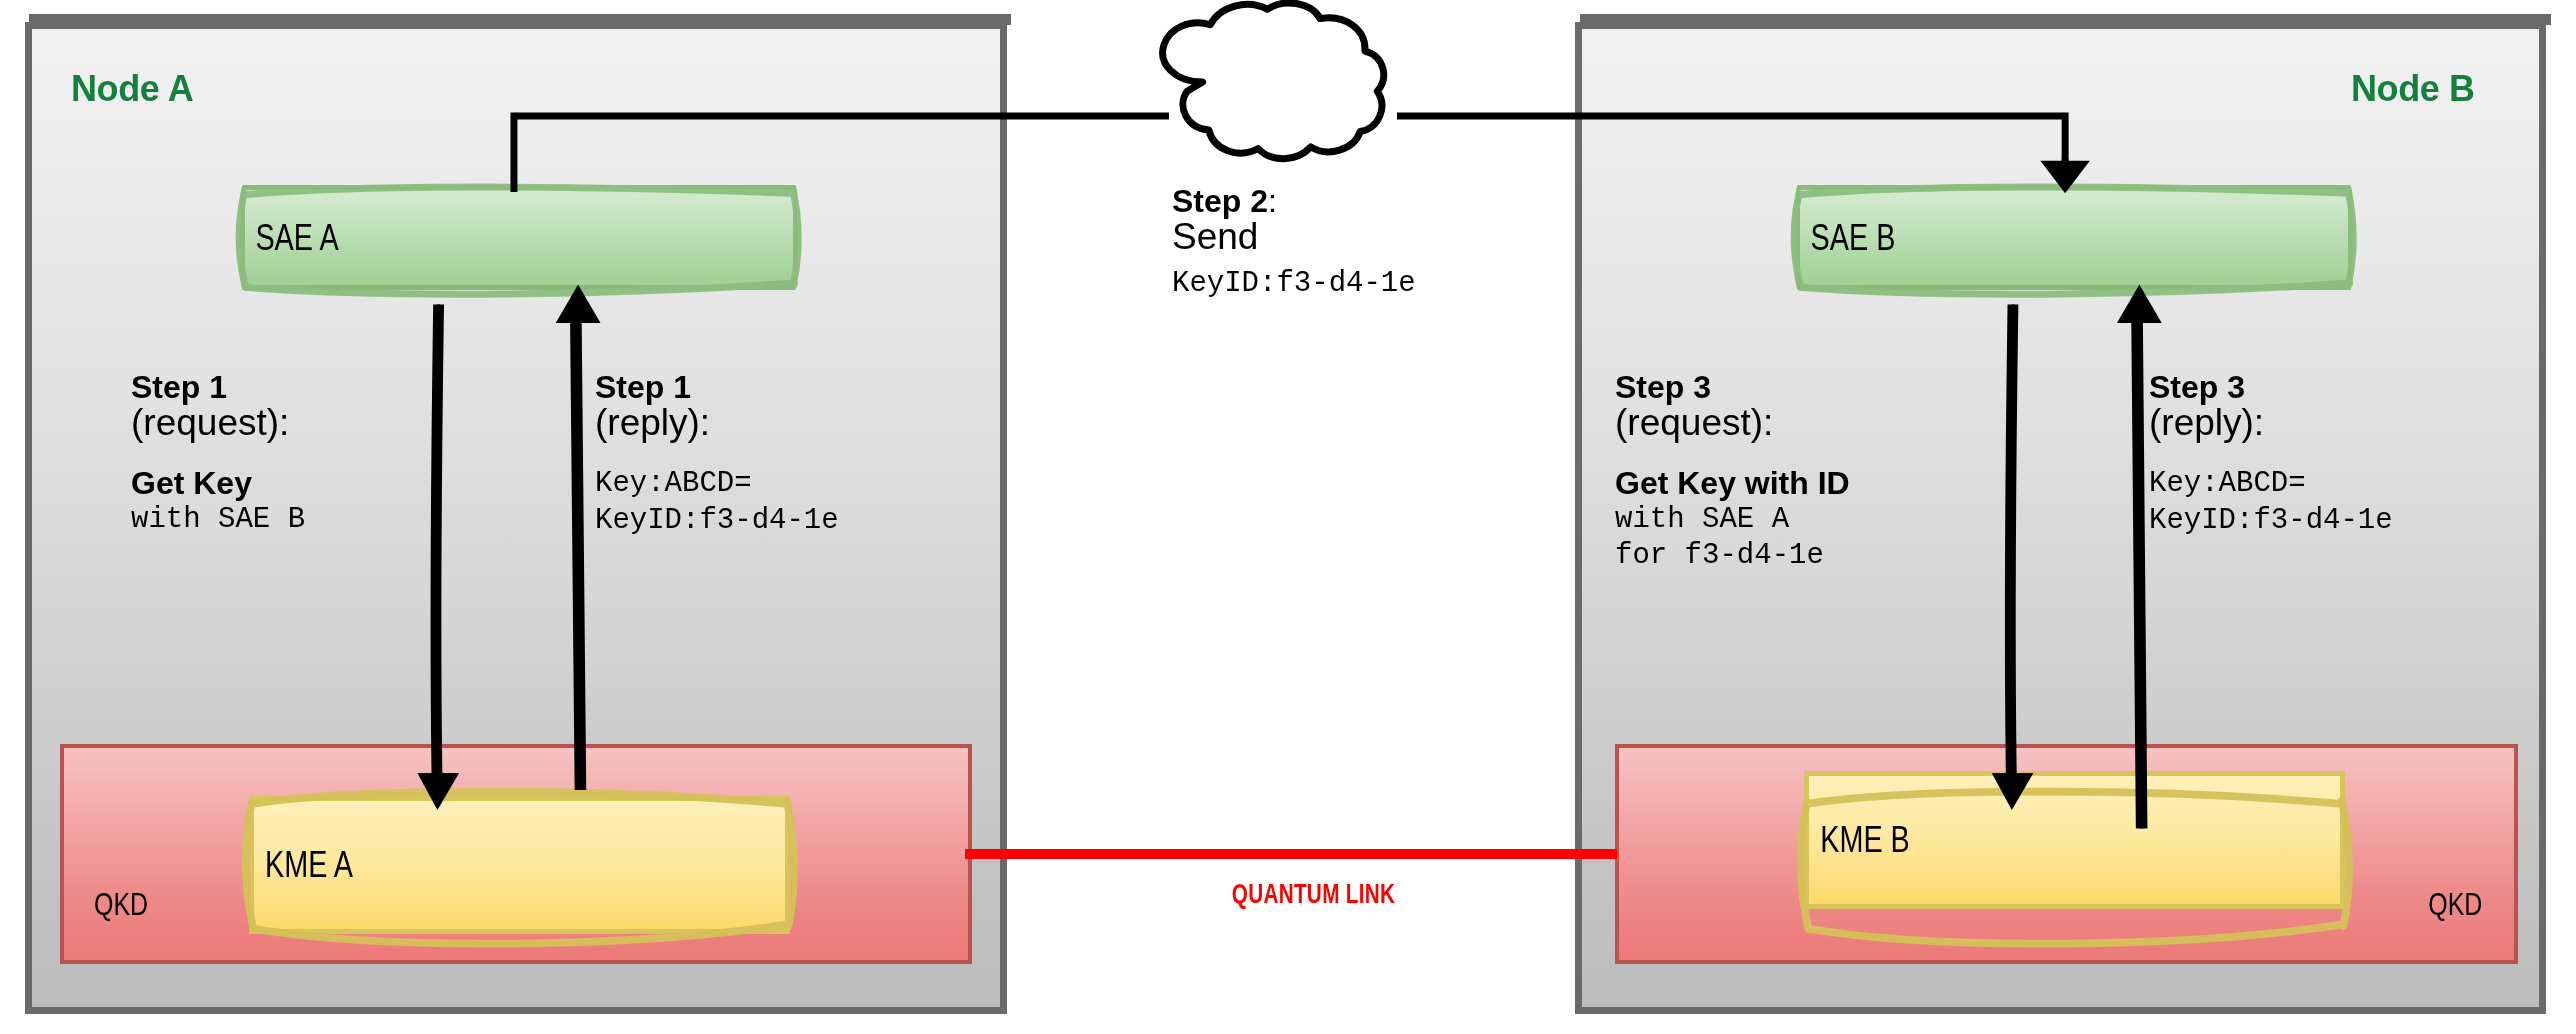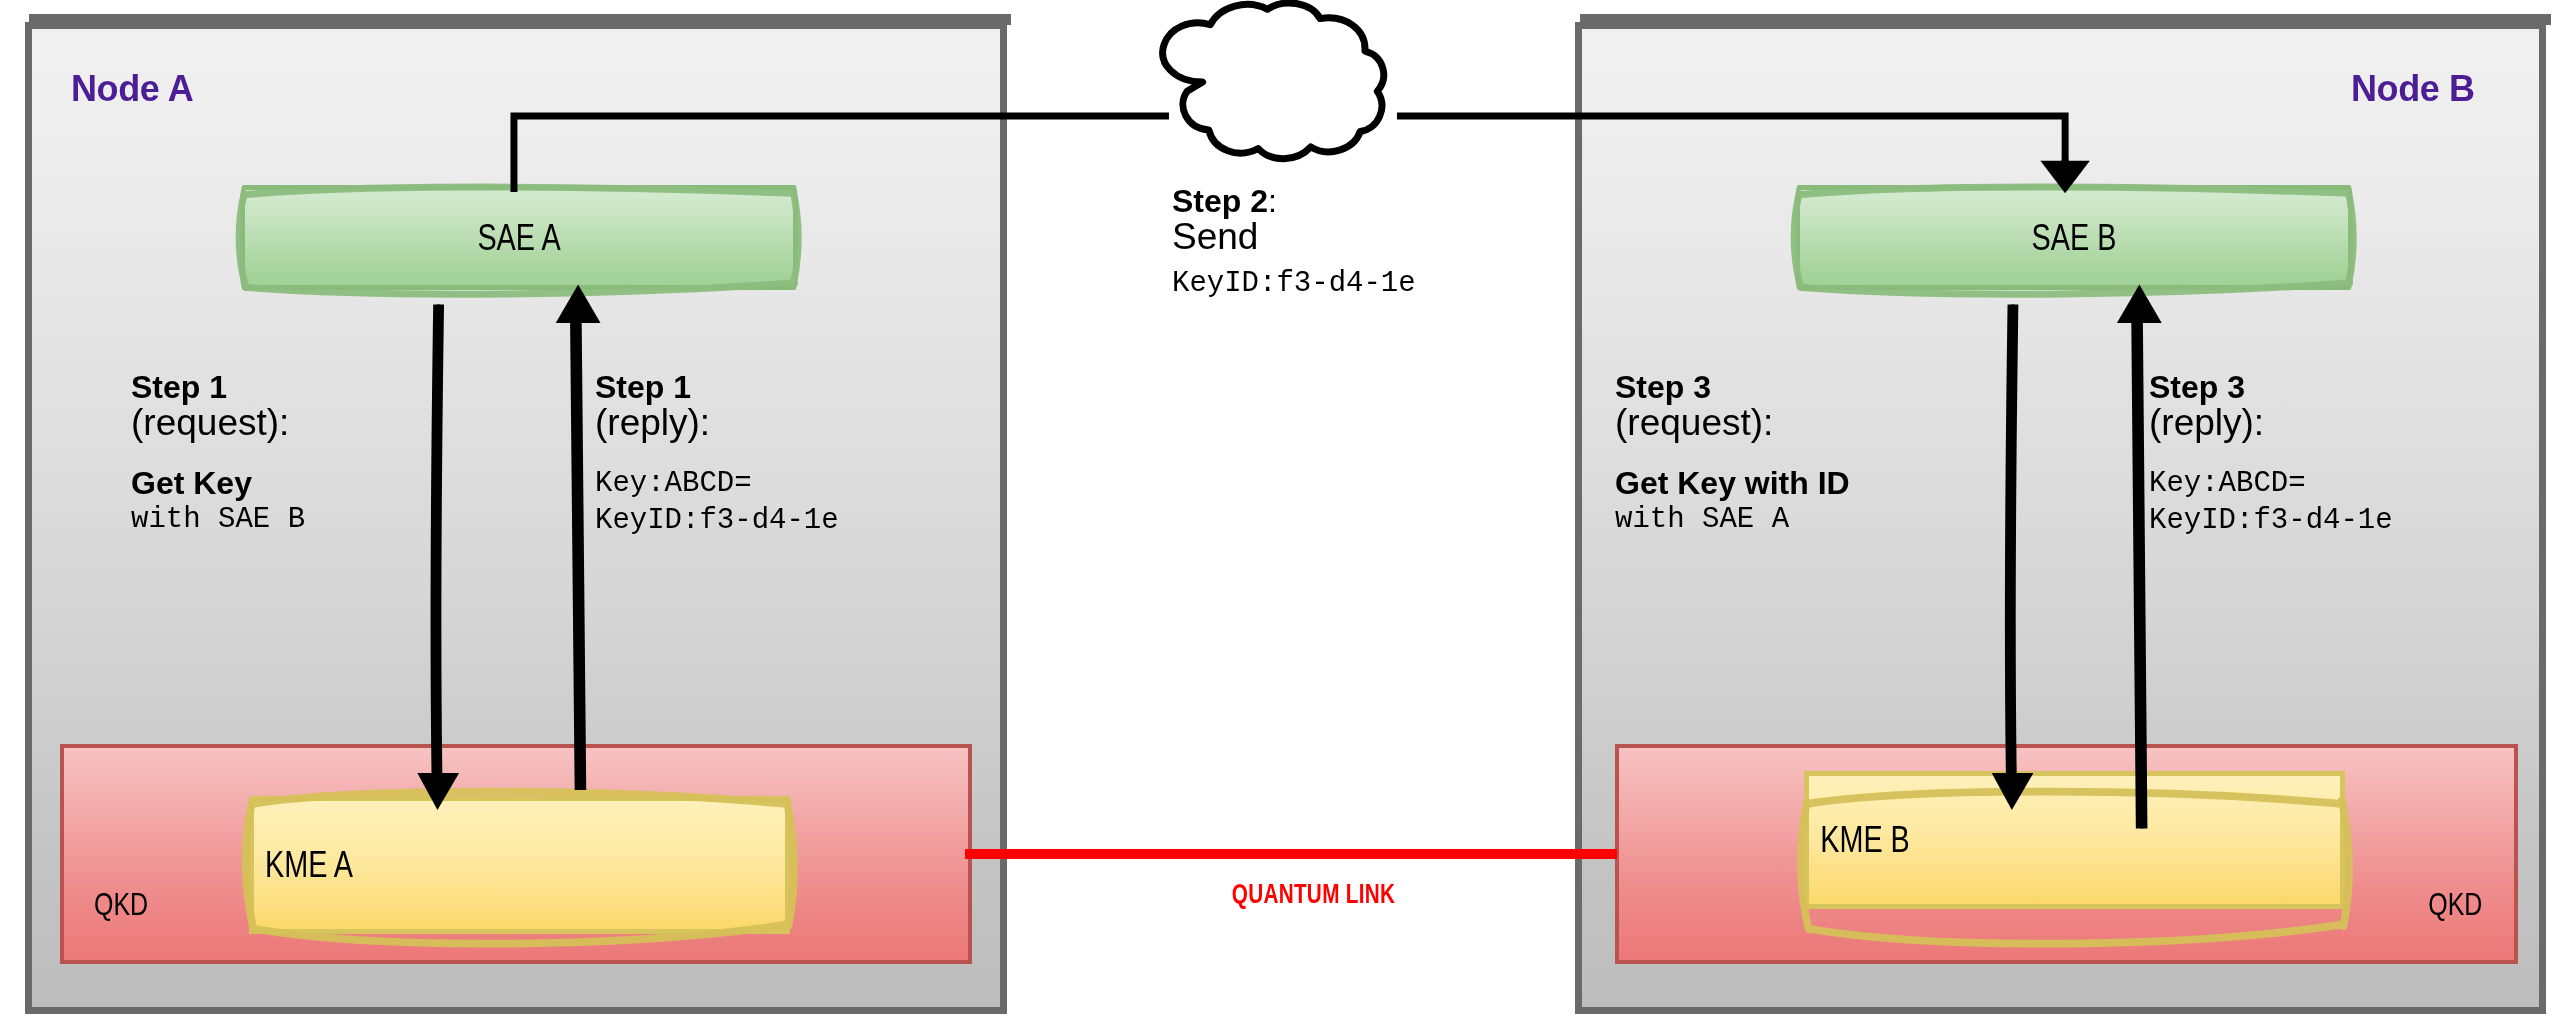--- a/index.html
+++ b/index.html
@@ -27,21 +27,21 @@
     box-sizing: border-box;
   }
   .node-panel-shadow {
     position: absolute;
     background: #6a6a6a;
   }
   .node-title {
     position: absolute;
     font-size: 36px;
     font-weight: bold;
-    color: #4c1d95;
+    color: #15803d;
     letter-spacing: -0.4px;
     white-space: nowrap;
   }
 
   
   .qkd-region {
     position: absolute;
     background: linear-gradient(to bottom, #f7c2c2 0%, #f2a6a6 35%, #ef8d8d 65%, #ec7878 100%);
     border: 4.6px solid #b9534f;
     box-sizing: border-box;
@@ -60,21 +60,20 @@
 
   
   .sae-box {
     position: absolute;
     background: linear-gradient(to bottom, #d4ead0 0%, #c4e2bd 35%, #a9d59f 80%, #a0d196 100%);
     border: 5.4px solid #87bb77;
     border-radius: 3.1px / 23px;
     box-sizing: border-box;
     display: flex;
     align-items: center;
-    justify-content: center;
   }
   .box-label {
     position: relative;
     font-size: 36px;
     color: #000000;
     transform: scaleX(0.8);
     white-space: nowrap;
     z-index: 3;
   }
 
@@ -200,20 +199,21 @@
   <div class="kme-box" style="left:1804px; top:771px; width:541px; height:138px;">
     <span class="box-label">KME B</span>
   </div>
 
   <div class="step-block" style="left:1615px; top:371px; width:340px;">
     <div class="step-head"><span>Step 3</span></div>
     <div class="step-sub2"><span>(request):</span></div>
     <div class="step-gap"></div>
     <div class="step-bold-line"><span>Get Key with ID</span></div>
     <div class="mono"><span>with SAE A</span></div>
+    <div class="mono"><span>for f3-d4-1e</span></div>
   </div>
 
   <div class="step-block" style="left:2149px; top:371px; width:332px; text-align:left;">
     <div class="step-head"><span>Step 3</span></div>
     <div class="step-sub2"><span>(reply):</span></div>
     <div class="step-gap"></div>
     <div class="mono"><span>Key:ABCD=</span></div>
     <div class="mono"><span>KeyID:f3-d4-1e</span></div>
   </div>
 

